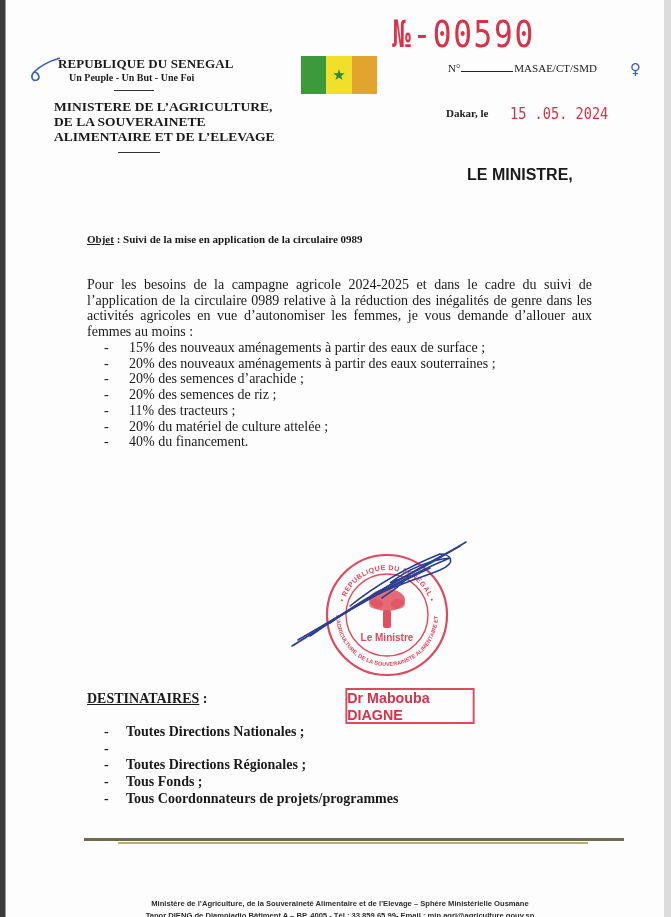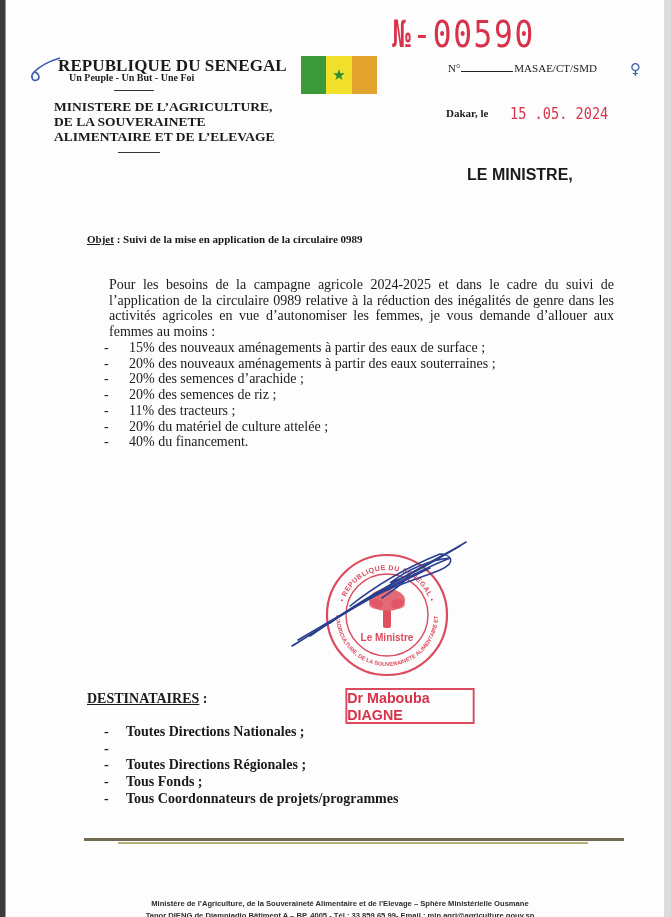--- a/index.html
+++ b/index.html
@@ -10,21 +10,21 @@
   }
   .page {
     position:absolute; left:6px; top:0; width:658px; height:917px;
     background:#fdfdfd;
   }
   .edge-left { position:absolute; left:0; top:0; width:5px; height:917px; background:#3b3b3b; }
   .edge-left2 { position:absolute; left:5px; top:0; width:2px; height:917px; background:#9a9a9a; }
   .edge-right { position:absolute; right:0; top:0; width:7px; height:917px; background:#dcdcdc; }
   .abs { position:absolute; }
 
-  .hdr-rep { left:58px; top:56px; font-weight:bold; font-size:17px; letter-spacing:0.1px; }
+  .hdr-rep { left:58px; top:56px; font-weight:bold; font-size:13px; letter-spacing:0.1px; }
   .hdr-motto { left:69px; top:72px; font-weight:bold; font-size:10px; }
   .hdr-dash1 { left:114px; top:90px; width:40px; border-top:1px solid #333; }
   .hdr-min { left:54px; top:99px; font-weight:bold; font-size:13.5px; line-height:15px; }
   .hdr-dash2 { left:118px; top:152px; width:42px; border-top:1px solid #333; }
 
   .flag { left:301px; top:56px; width:76px; height:38px; display:flex; }
   .flag .g { flex:1; background:#3d9a3a; }
   .flag .y { flex:1; background:#f1e02a; display:flex; align-items:center; justify-content:center; color:#2d8a34; font-size:15px; }
   .flag .r { flex:1; background:#e3a42f; }
 
@@ -34,21 +34,21 @@
   .ref-mark { left:630px; top:60px; color:#3b5fb0; font-size:15px; font-family:"DejaVu Sans", sans-serif; }
 
   .dakar { left:446px; top:107px; font-weight:bold; font-size:11px; }
   .date-stamp { left:510px; top:104px; font-family:"DejaVu Sans Mono", monospace; color:#d8324a; font-size:16px; transform:scaleX(0.85); transform-origin:left top; }
 
   .minister-title { left:467px; top:166px; font-family:"Liberation Sans", sans-serif; font-weight:bold; font-size:16px; }
 
   .objet { left:87px; top:233px; font-weight:bold; font-size:11px; }
   .objet .lbl { text-decoration:underline; }
 
-  .body-para { left:87px; top:277px; width:505px; font-size:14px; line-height:15.5px; text-align:justify;margin-left:22px; }
+  .body-para { left:87px; top:277px; width:505px; font-size:14px; line-height:15.5px; text-align:justify; }
   .body-list { left:104px; top:340px; font-size:14px; line-height:15.7px; margin:0; padding:0; list-style:none; }
   .body-list li { display:flex; }
   .body-list li .dash { width:25px; }
 
   .seal { left:324px; top:552px; width:126px; height:126px; }
   .name-stamp { left:342px; top:688px; width:132px; height:32px; border:2px solid #dd4a5e; color:#d8324a;
     font-family:"Liberation Sans", sans-serif; font-weight:bold; font-size:15px; display:flex; align-items:center; justify-content:center; transform:scaleX(0.95); }
   .sig { left:290px; top:528px; width:180px; height:130px; }
 
   .dest-title { left:87px; top:691px; font-weight:bold; font-size:14px;text-align:center; }

